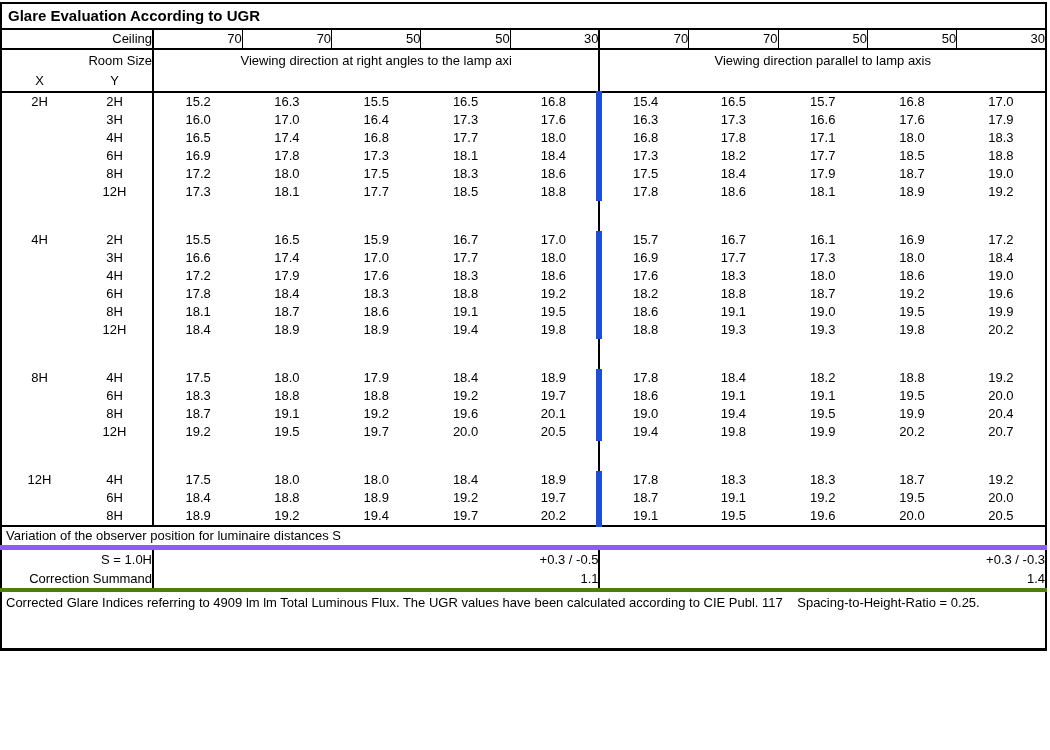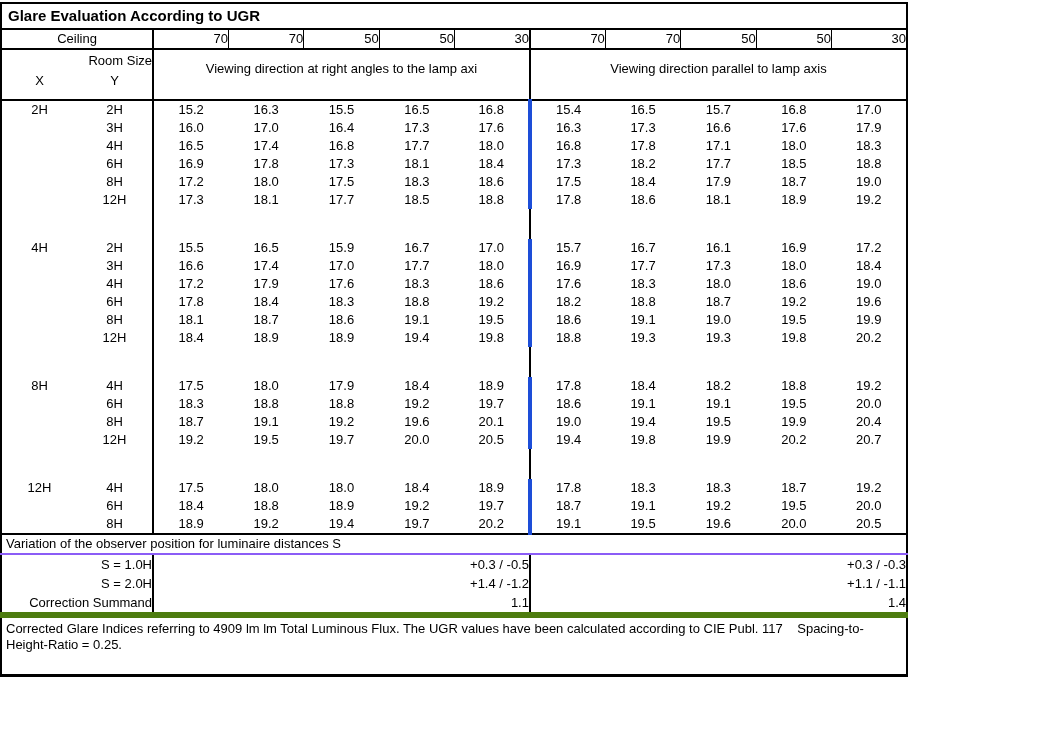--- a/index.html
+++ b/index.html
@@ -6,21 +6,21 @@
     margin: 0; padding: 0;
     width: 1050px; height: 750px;
     background: #ffffff;
     font-family: "Liberation Sans", sans-serif;
     overflow: hidden;
   }
   .page { width: 1050px; height: 750px; box-sizing: border-box; padding-top: 2px; }
   table {
     border-collapse: collapse;
     table-layout: fixed;
-    width: 908px;
+    width: 1047px;
     border: 2px solid #000;
     border-bottom-width: 3px;
   }
   col.c76 { width: 76px; }
   td {
     font-size: 13px;
     line-height: 1.2;
     color: #000;
     padding: 0;
     overflow: hidden;
@@ -35,54 +35,54 @@
     height: 18px;
   }
   #surface-rows td {
     border: 1px solid #000;
     border-top: 2px solid #000;
     border-bottom: 2px solid #000;
     text-align: right;
     height: 18px;
   }
   #surface-rows td.lab {
-    text-align: center;
+    text-align: right;
     padding-left: 0;
     border-left: none;
     border-right: 2px solid #000;
   }
   #surface-rows td.div-l { border-left: 2px solid #000; }
   .r-head td {
     border-top: 2px solid #000;
     border-bottom: 2px solid #000;
     vertical-align: top;
     height: 38px;
   }
   .roomsize { border-right: 2px solid #000; }
   .rs-line { text-align: right; padding-top: 3px; padding-left: 30px; }
   .xy-line { display: flex; }
   .xy-line span { width: 50%; text-align: center; padding-top: 4px; }
-  .sec { text-align: center; padding-top: 11px; }
+  .sec { text-align: center; padding-top: 3px; }
   .divr { border-right: 2px solid #000; }
   .ybr  { border-right: 2px solid #000; }
-  .div-l { border-left: 4px solid #1d4ed8; }
+  .div-l { border-left: 6px solid #1d4ed8; }
   .r-data td { height: 18px; text-align: center; }
   .r-gap td { height: 30px; }
   .r-var td {
     border-top: 2px solid #000;
-    border-bottom: 2px solid #8b5cf6;
+    border-bottom: 5px solid #8b5cf6;
     text-align: left;
     padding: 1px 0 1px 4px;
     height: 16px;
     border-radius: 6px;
   }
   .r-s td, .r-sum td { height: 19px; text-align: right; }
   .bt { border-top: 2px solid #000; }
   .r-footer td {
-    border-top: 6px solid #4d7c0f;
+    border-top: 4px solid #4d7c0f;
     vertical-align: top;
     text-align: left;
     padding: 3px 4px;
     height: 50px;
     white-space: pre-wrap;
   }
 </style>
 </head>
 <body>
 
@@ -422,25 +422,20 @@
       <tr class="r-var">
         <td colspan="12">Variation of the observer position for luminaire distances S</td>
       </tr>
     </tbody>
     <tbody id="variation-rows">
         <tr class="r-s">
           <td class="ybr" colspan="2">S = 1.0H</td>
           <td class="divr" colspan="5">+0.3 / -0.5</td>
           <td colspan="5">+0.3 / -0.3</td>
         </tr>
-        <tr class="r-s">
-          <td class="ybr" colspan="2">S = 2.0H</td>
-          <td class="divr" colspan="5">+1.4 / -1.2</td>
-          <td colspan="5">+1.1 / -1.1</td>
-        </tr>
       </tbody>
     <tbody id="summary-rows">
         <tr class="r-sum">
           <td class="ybr" colspan="2">Correction Summand</td>
           <td class="divr" colspan="5">1.1</td>
           <td colspan="5">1.4</td>
         </tr>
       </tbody>
     <tbody>
       <tr class="r-footer">

